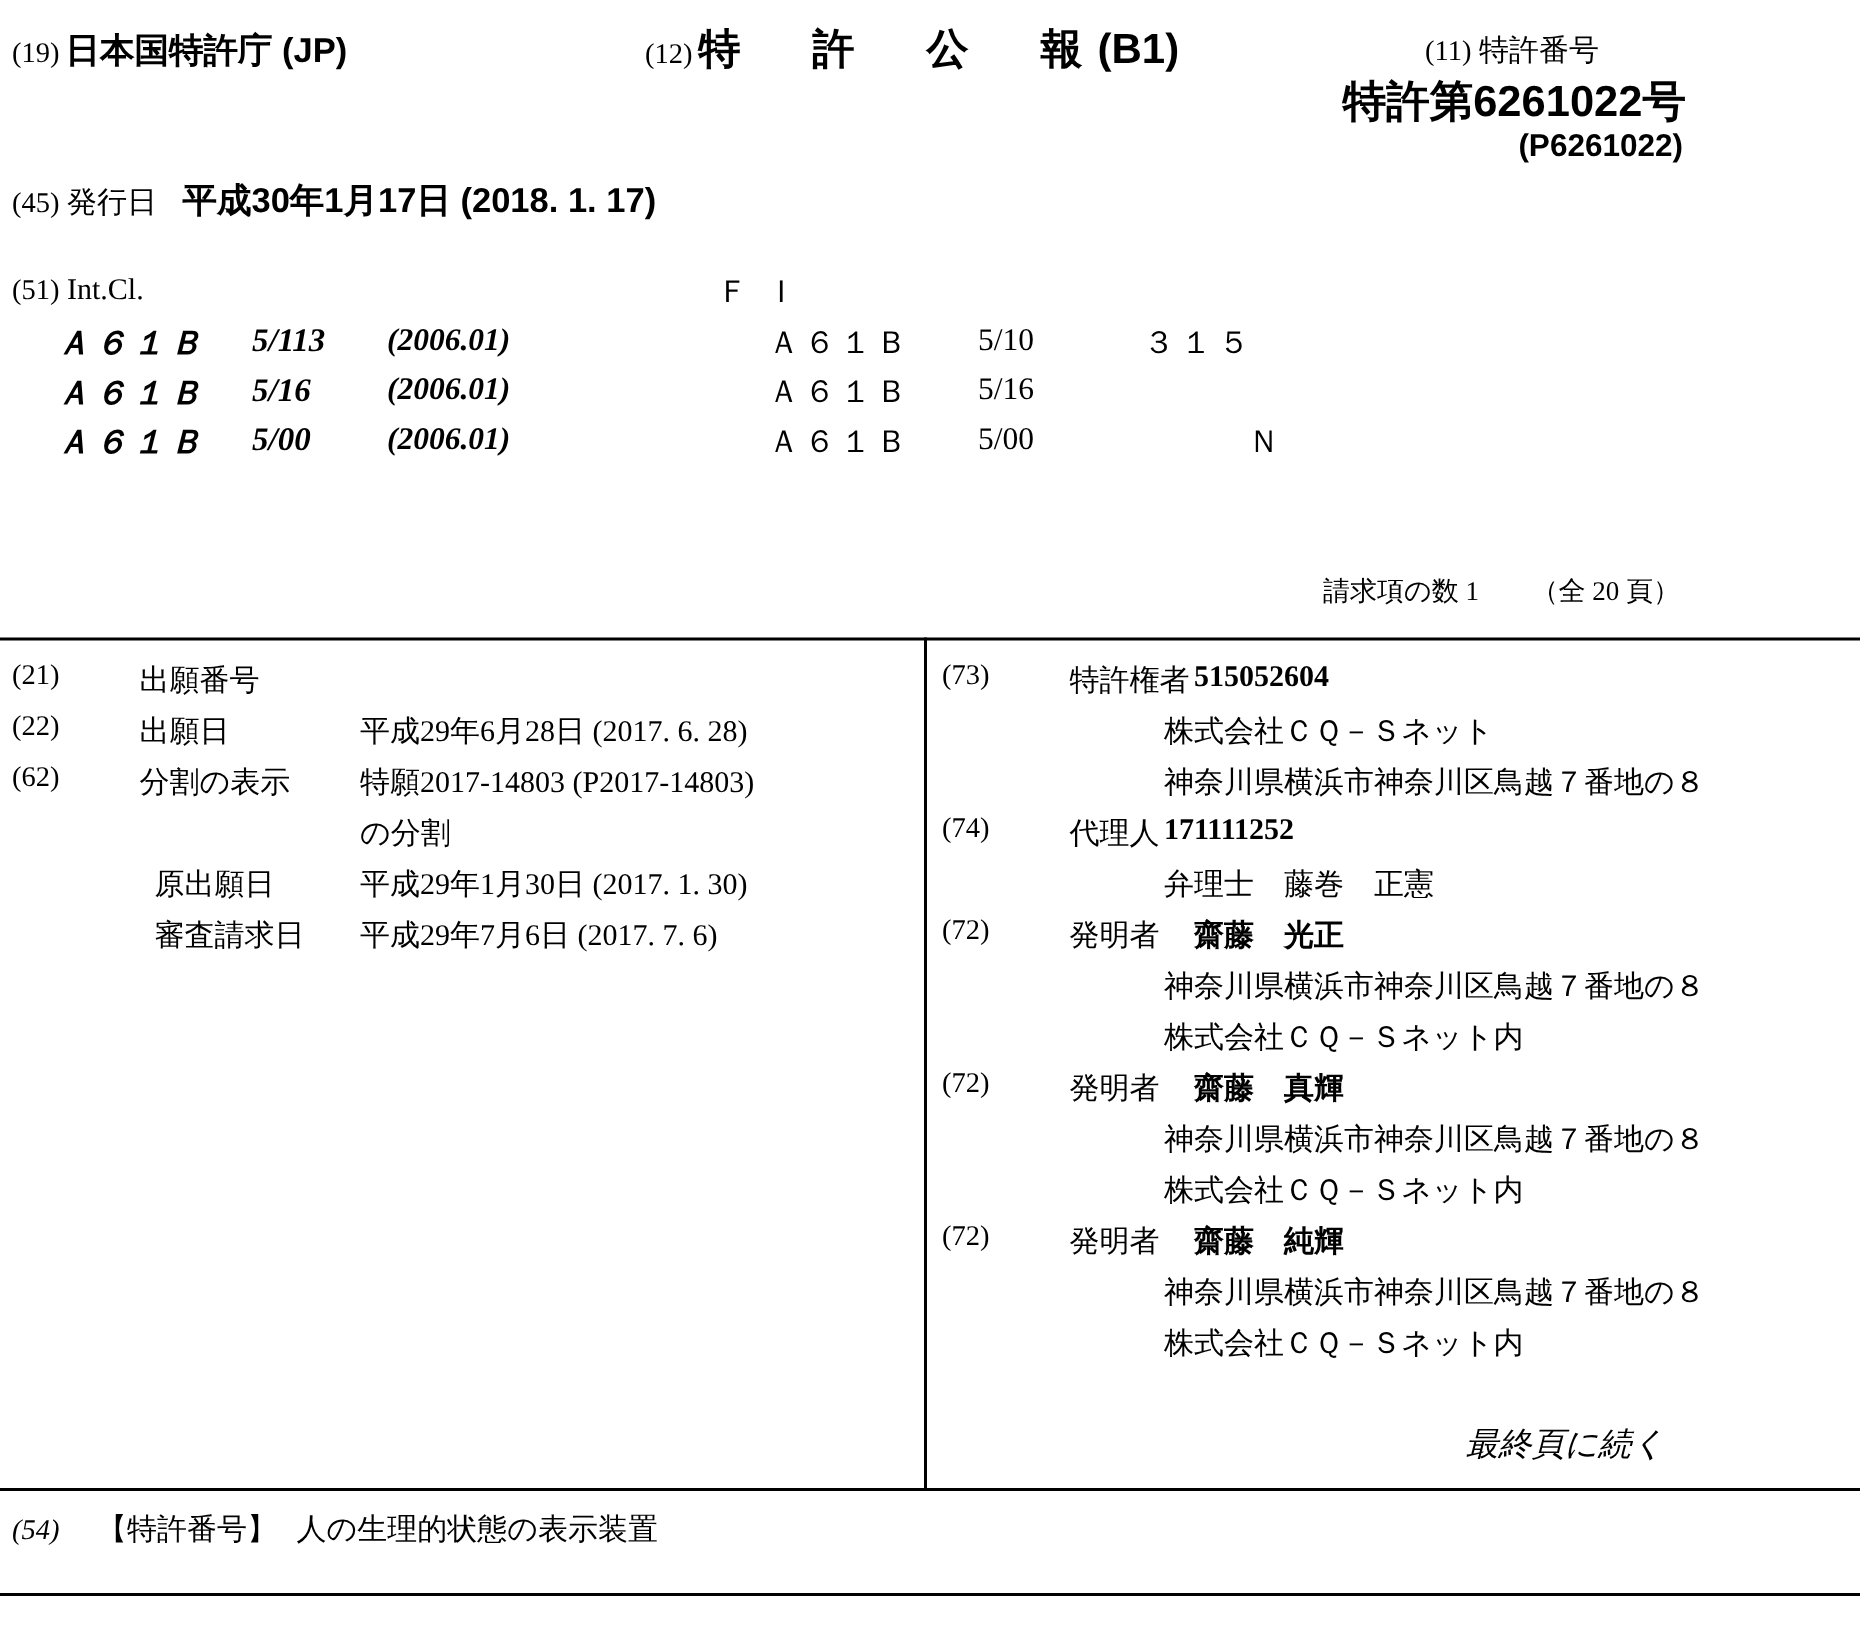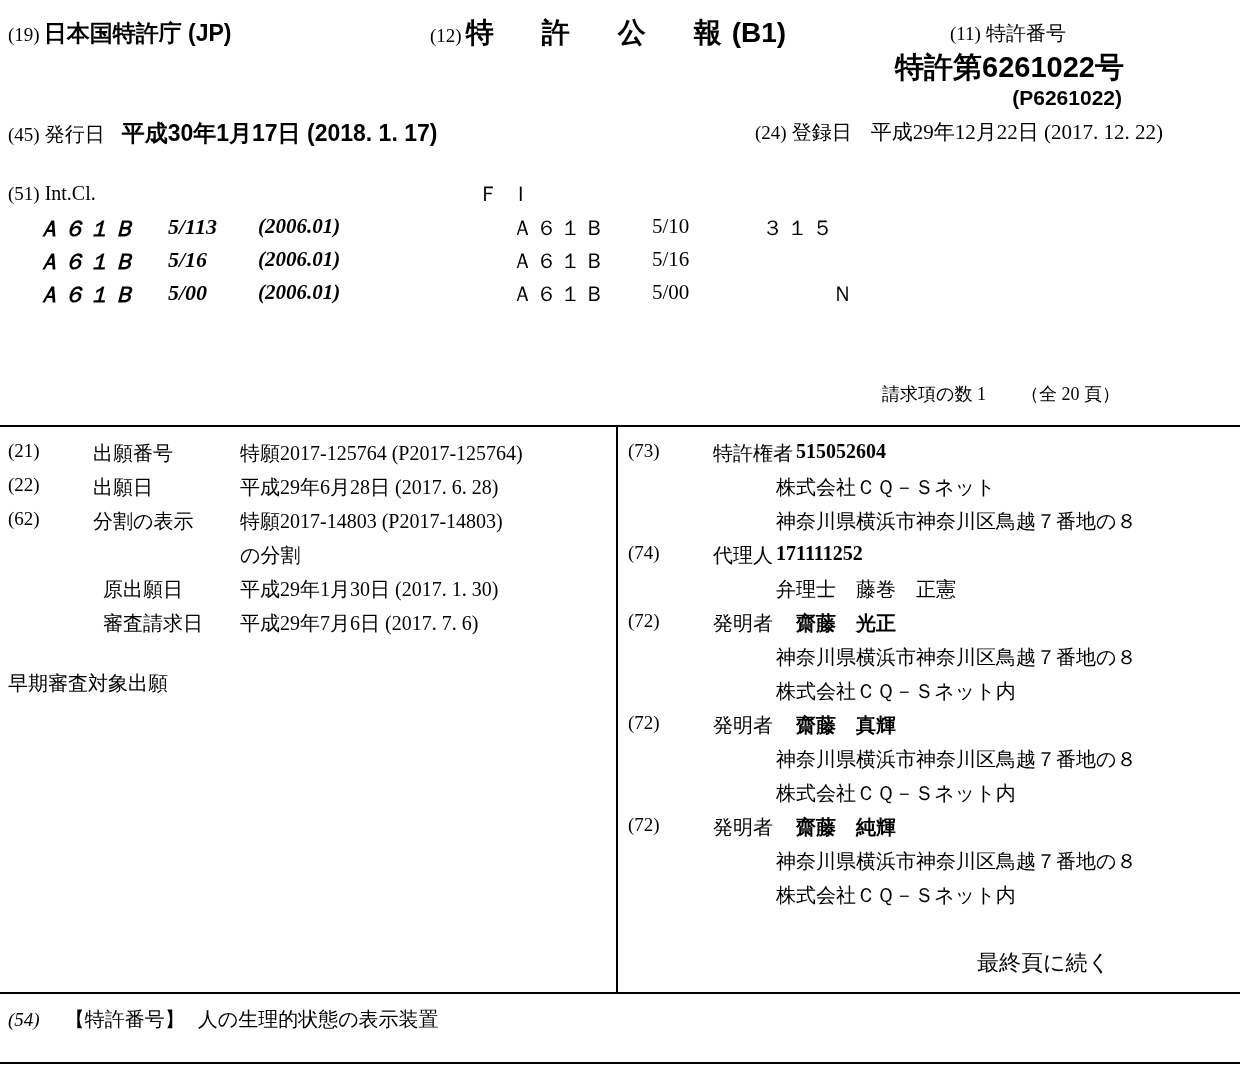--- a/index.html
+++ b/index.html
@@ -287,20 +287,21 @@
   .plain-line {
     height: 34px;
     white-space: nowrap;
   }
   .cont-note {
     position: absolute;
     right: 22px;
     top: 948px;
     font-size: 22px;
     white-space: nowrap;
+    font-style: italic;
   }
 
   
   .inv-title {
     position: absolute;
     left: 8px;
     top: 1006px;
     font-size: 20px;
     white-space: nowrap;
   }
@@ -331,25 +332,20 @@
 
   <div class="pat-no-big">特許第6261022号</div>
   <div class="pat-no-paren">(P6261022)</div>
 
   <div class="pub-date">
     <span class="num-sm">(45)</span>
     <span>発行日</span>
     <span class="val">平成30年1月17日 (2018. 1. 17)</span>
   </div>
 
-  <div class="reg-date">
-    <span class="num-sm">(24)</span>
-    <span>登録日</span>
-    <span class="val">平成29年12月22日 (2017. 12. 22)</span>
-  </div>
 
   <div class="intcl-head">
     <span class="num-sm">(51)</span>
     <span>Int.Cl.</span>
   </div>
   <div class="fi-head">Ｆ Ｉ</div>
 
   <div class="intcl-table">
     <div class="intcl-row">
       <span class="c-class">Ａ６１Ｂ</span>
@@ -389,21 +385,20 @@
   <div class="rule top"></div>
   <div class="vrule"></div>
   <div class="rule bottom"></div>
   <div class="rule last"></div>
 
   <div class="left-col">
 
     <div class="fld">
       <span class="code num-sm">(21)</span>
       <span class="lbl">出願番号</span>
-      <span class="val">特願2017-125764 (P2017-125764)</span>
     </div>
 
     <div class="fld">
       <span class="code num-sm">(22)</span>
       <span class="lbl">出願日</span>
       <span class="val">平成29年6月28日 (2017. 6. 28)</span>
     </div>
 
     <div class="fld">
       <span class="code num-sm">(62)</span>
@@ -420,21 +415,20 @@
       <span class="val">平成29年1月30日 (2017. 1. 30)</span>
     </div>
 
     <div class="fld">
       <span class="lbl indent">審査請求日</span>
       <span class="val">平成29年7月6日 (2017. 7. 6)</span>
     </div>
 
     <div class="spacer-md"></div>
 
-    <div class="plain-line">早期審査対象出願</div>
   </div>
 
   <div class="right-col">
 
     <div class="fld">
       <span class="code num-sm">(73)</span>
       <span class="lbl">特許権者</span>
       <span class="val">515052604</span>
     </div>
     <div class="indent-val">

